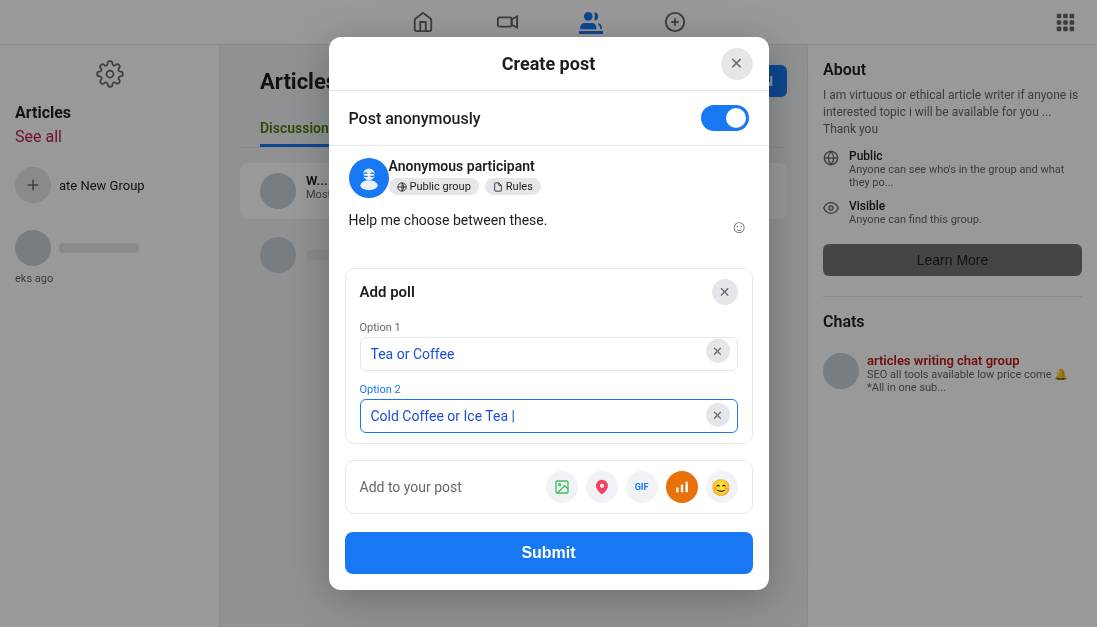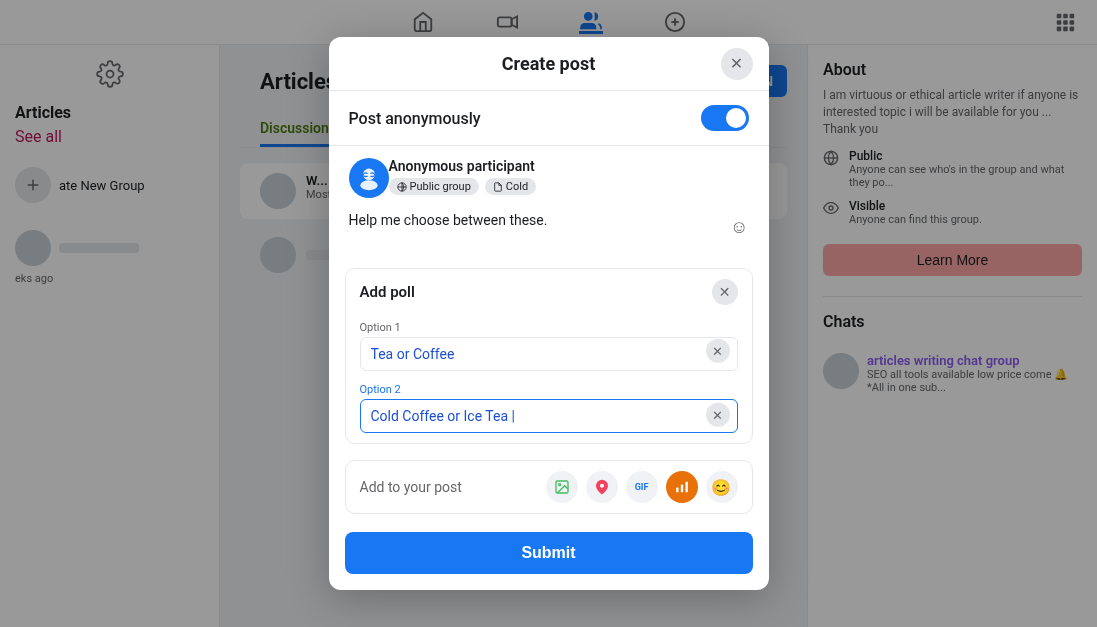--- a/index.html
+++ b/index.html
@@ -128,21 +128,21 @@
       color: #1c1e21;
       font-weight: 500;
     }
     .right-panel-row-sub {
       font-size: 11px;
       color: #65676b;
     }
     .learn-more-btn {
       width: 100%;
       padding: 8px;
-      background: #fca5a5;
+      background: #737373;
       border: none;
       border-radius: 6px;
       font-size: 14px;
       font-weight: 500;
       color: #1c1e21;
       cursor: pointer;
       margin-top: 8px;
     }
     .chats-section {
       margin-top: 20px;
@@ -163,21 +163,21 @@
     .chat-avatar {
       width: 36px;
       height: 36px;
       border-radius: 50%;
       background: #c8d0d8;
       flex-shrink: 0;
     }
     .chat-name {
       font-size: 13px;
       font-weight: 600;
-      color: #8b5cf6;
+      color: #b91c1c;
     }
     .chat-preview {
       font-size: 11px;
       color: #65676b;
     }
 
     
     .articles-header {
       display: flex;
       align-items: center;
@@ -711,21 +711,21 @@
                 <line x1="2" y1="12" x2="22" y2="12"></line>
                 <path d="M12 2a15.3 15.3 0 014 10 15.3 15.3 0 01-4 10z"></path>
               </svg>
             <span>Public group</span>
           </span>
           <span class="user-tag">
             <svg width="10" height="10" viewBox="0 0 24 24" fill="none" stroke="currentColor" stroke-width="2">
                 <path d="M14 2H6a2 2 0 00-2 2v16a2 2 0 002 2h12a2 2 0 002-2V8z"></path>
                 <polyline points="14,2 14,8 20,8"></polyline>
               </svg>
-            <span>Cold</span>
+            <span>Rules</span>
           </span>
         </div>
       </div>
     </div>
 
     <div class="modal-textarea-wrap">
       <textarea class="modal-textarea" placeholder="Help me choose between these." style="">Help me choose between these.</textarea>
       <span class="emoji-btn">☺</span>
     </div>
 

